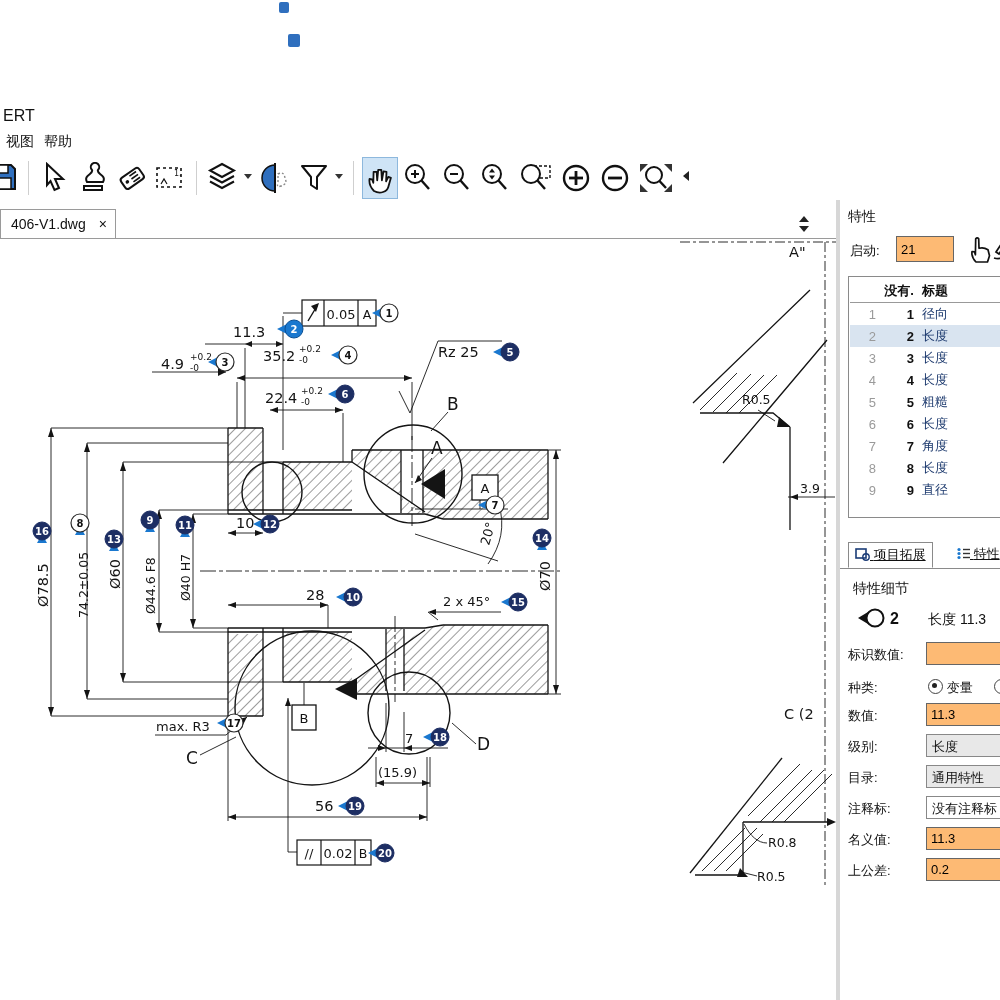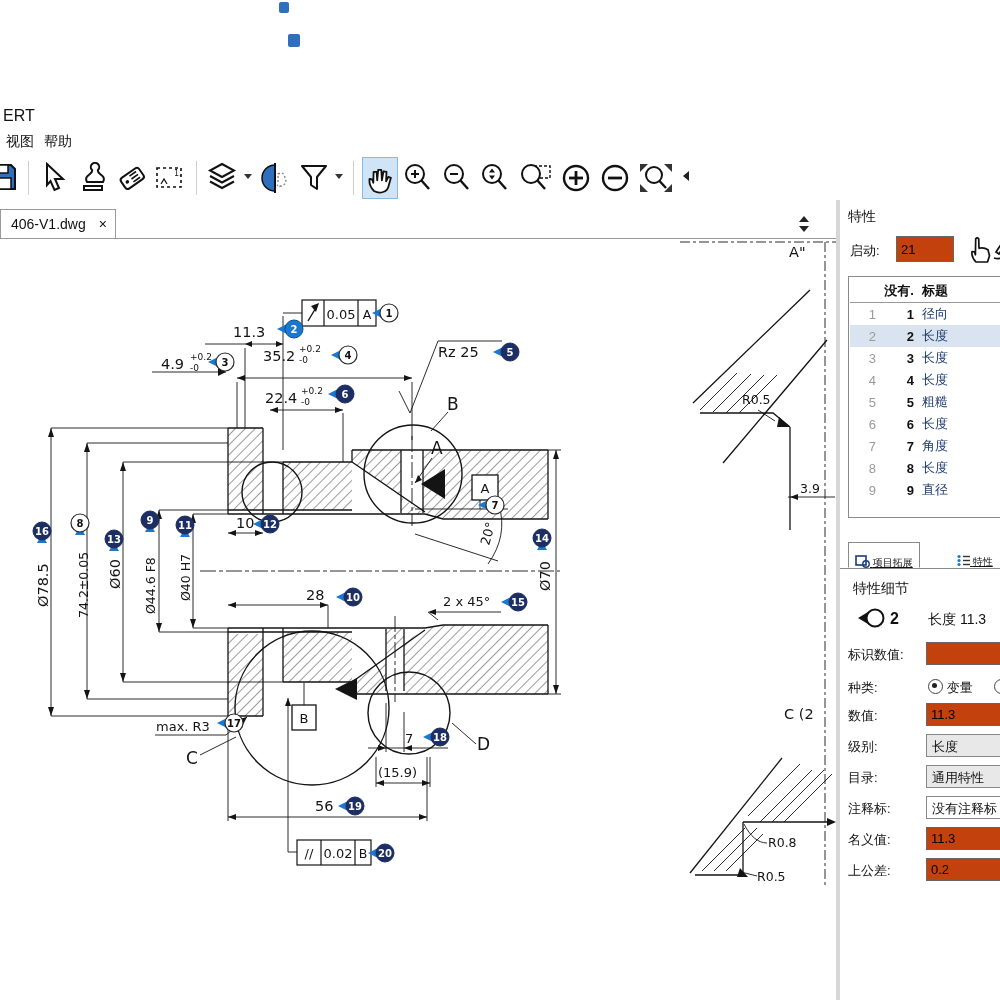--- a/index.html
+++ b/index.html
@@ -13,31 +13,31 @@
   .tbsep{display:inline-block;width:1px;height:34px;background:#cfcfcf;margin:0 4px;vertical-align:middle;}
   .ddarrow{display:inline-block;width:0;height:0;border-left:4px solid transparent;border-right:4px solid transparent;border-top:5px solid #333;vertical-align:middle;margin:0 2px 4px 0;}
   
   .tab{position:absolute;left:0px;top:209px;width:116px;height:29px;background:#fff;
     border:1px solid #9a9a9a;border-bottom:none;font-size:14px;line-height:29px;padding-left:10px;box-sizing:border-box;}
   .tabclose{position:absolute;right:8px;top:0;font-size:14px;cursor:default;}
   .tabline{position:absolute;left:0;top:238px;width:836px;height:1px;background:#9a9a9a;}
   
   #panel{position:absolute;left:836px;top:200px;width:192px;height:800px;background:#fff;border-left:4px solid #d7d7d7;box-sizing:border-box;font-size:13px;}
   #panel .hdr{position:absolute;left:8px;top:8px;font-size:14px;}
-  .pin{border:1px solid #666;background:#c2410c;font-size:13px;font-family:"Liberation Sans",sans-serif;box-sizing:border-box;padding:2px 4px;}
+  .pin{border:1px solid #666;background:#fdba74;font-size:13px;font-family:"Liberation Sans",sans-serif;box-sizing:border-box;padding:2px 4px;}
   .psel{border:1px solid #888;background:#e8e8e8;font-size:13px;box-sizing:border-box;padding:3px 5px;white-space:nowrap;overflow:hidden;}
   table.chars{border-collapse:collapse;position:absolute;left:10px;top:80px;width:160px;font-size:13px;}
   table.chars th,table.chars td{padding:2px 4px;height:18px;white-space:nowrap;overflow:hidden;}
   table.chars thead th{border-bottom:1px solid #999;font-weight:bold;text-align:center;}
   table.chars .idx{color:#9a9a9a;text-align:right;width:22px;}
   table.chars .no{text-align:right;font-weight:bold;width:30px;}
   table.chars .ttl{color:#1d3a6e;}
   table.chars tr.sel{background:#d9e4f0;}
   .tblbox{position:absolute;left:8px;top:76px;width:158px;height:240px;border:1px solid #8a8a8a;}
-  .ptab{position:absolute;height:26px;font-size:10px;line-height:24px;box-sizing:border-box;padding:8px 6px;white-space:nowrap;text-decoration:underline;}
+  .ptab{position:absolute;height:26px;font-size:13px;line-height:24px;box-sizing:border-box;padding:0 6px;white-space:nowrap;text-decoration:underline;}
   .ptab.on{border:1px solid #8a8a8a;background:#fff;border-bottom:1px solid #fff;}
   .frow{position:absolute;left:6px;width:170px;height:26px;}
   .frow .lbl{position:absolute;left:2px;top:4px;}
   .frow .ctl{position:absolute;left:80px;top:0px;width:86px;height:23px;}
   .radio{display:inline-block;width:13px;height:13px;border:1px solid #444;border-radius:50%;vertical-align:-2px;position:relative;background:#fff;}
   .radio .dot{position:absolute;left:3px;top:3px;width:5px;height:5px;border-radius:50%;background:#222;}
   
   text{font-family:"DejaVu Sans",sans-serif;fill:#141414;}
   .dt{font-size:14.5px;}
   .dt13{font-size:13px;}

